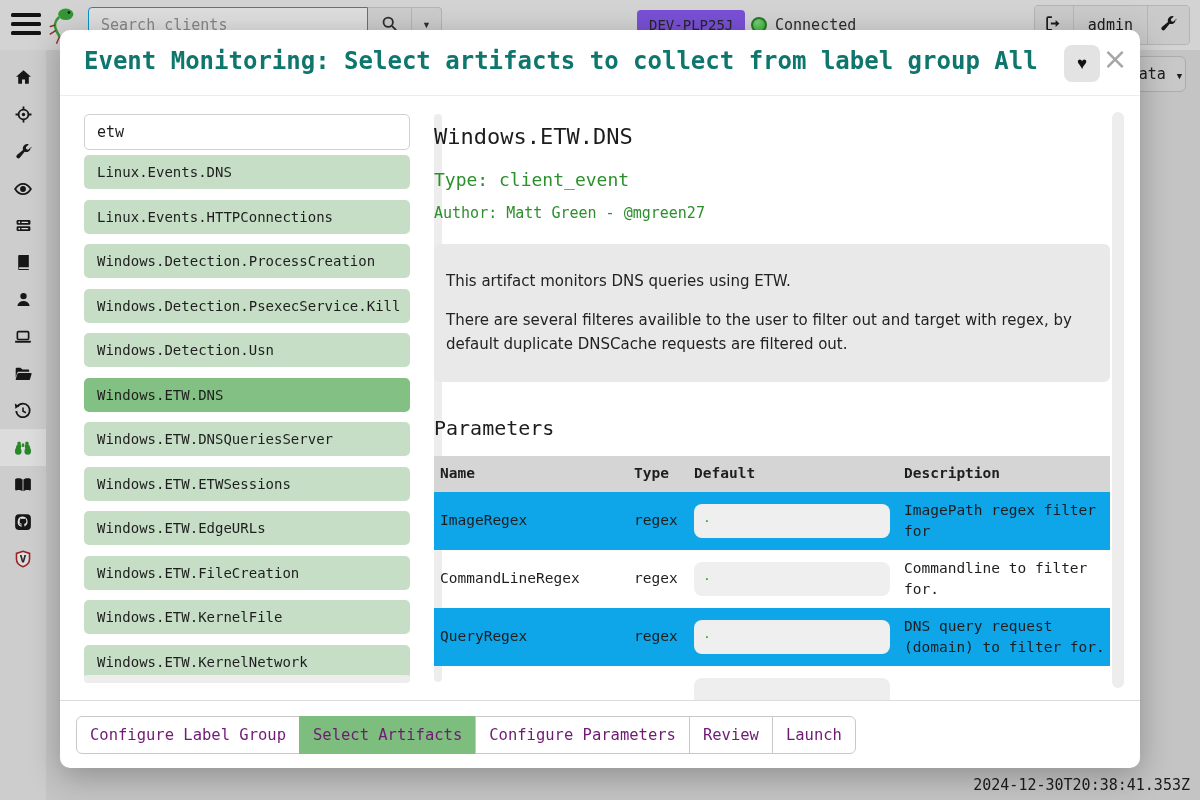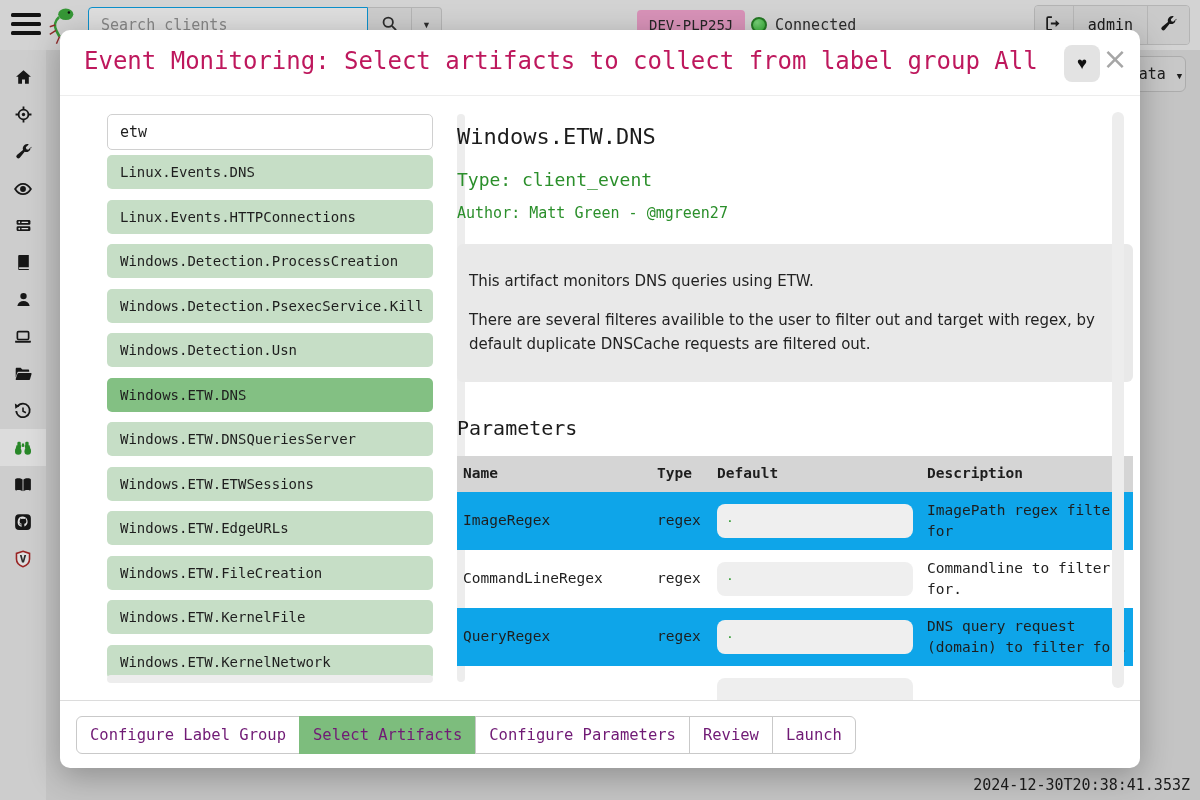--- a/index.html
+++ b/index.html
@@ -23,21 +23,21 @@
   }
   .searchgrp input::placeholder { color:#9a9a9a; }
   .tb-btn {
     height:36px; background:#ebebeb; border:1px solid #cfcfcf; border-left:none;
     display:flex; align-items:center; justify-content:center; cursor:pointer;
   }
   .btn-search { width:44px; }
   .btn-caret  { width:30px; border-radius:0 4px 4px 0; font-size:9px; color:#333; }
   .client-badge {
     position:absolute; left:637px; top:10px; height:30px; padding:0 12px;
-    background:#f9a8d4; border-radius:4px; line-height:30px; font-size:14px; color:#2c2c2c; cursor:pointer;
+    background:#8b5cf6; border-radius:4px; line-height:30px; font-size:14px; color:#2c2c2c; cursor:pointer;
   }
   .status { position:absolute; left:751px; top:16px; display:flex; align-items:center; }
   .status .dot {
     width:16px; height:16px; border-radius:50%;
     background:radial-gradient(circle at 35% 30%, #8aef8a, #35c035);
     border:2px solid #2a8a2a;
   }
   .status .lbl { margin-left:8px; font-size:15px; color:#333; }
   .usergrp {
     position:absolute; right:10px; top:5px; height:40px; display:flex;
@@ -66,33 +66,33 @@
   .statusbar span { font-size:15px; color:#222; }
   
   .backdrop { position:absolute; inset:0; background:rgba(0,0,0,0.13); }
   
   .modal {
     position:absolute; left:60px; top:30px; width:1080px; height:738px;
     background:#fff; border-radius:10px; box-shadow:0 8px 32px rgba(0,0,0,0.28);
   }
   .m-head { position:absolute; top:0; left:0; right:0; height:66px; border-bottom:1px solid #ededed; border-radius:10px 10px 0 0; }
   .m-title {
-    position:absolute; left:24px; top:17px; font-size:24px; font-weight:400;
-    white-space:nowrap; color:#be185d; letter-spacing:0;
+    position:absolute; left:24px; top:17px; font-size:24px; font-weight:700;
+    white-space:nowrap; color:#0f766e; letter-spacing:0;
   }
   .fav-btn {
     position:absolute; left:1004px; top:15px; width:36px; height:37px;
     background:#e3e3e3; border:none; border-radius:8px; font-size:17px; color:#111; cursor:pointer;
   }
   .close-btn {
     position:absolute; right:12px; top:12px; width:26px; height:34px;
     background:none; border:none; font-size:30px; line-height:30px; color:#a6a6a6; cursor:pointer;
     font-family:"DejaVu Sans",sans-serif;
   }
-  .m-body { position:absolute; top:66px; left:0; right:0; bottom:68px; overflow:hidden;margin-left:23px; }
+  .m-body { position:absolute; top:66px; left:0; right:0; bottom:68px; overflow:hidden; }
   
   .left { position:absolute; left:24px; top:18px; width:358px; bottom:18px; }
   .filter {
     width:326px; height:36px; border:1px solid #d0d0d0; border-radius:5px;
     padding:0 12px; font:15px "DejaVu Sans Mono",monospace; color:#1c1c1c; outline:none;
   }
   .alist { position:absolute; top:41px; left:0; width:326px; }
   .aitem {
     height:34px; line-height:34px; margin-bottom:10.5px; border-radius:5px;
     background:#c6dec6; padding-left:13px; font-size:14px; color:#1e1e1e;

